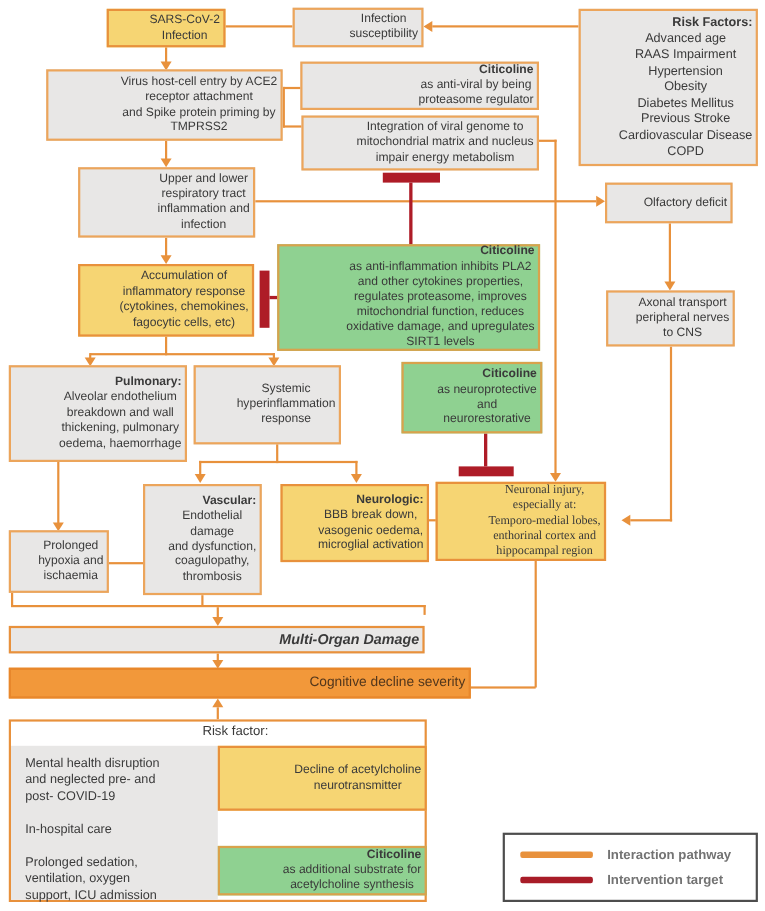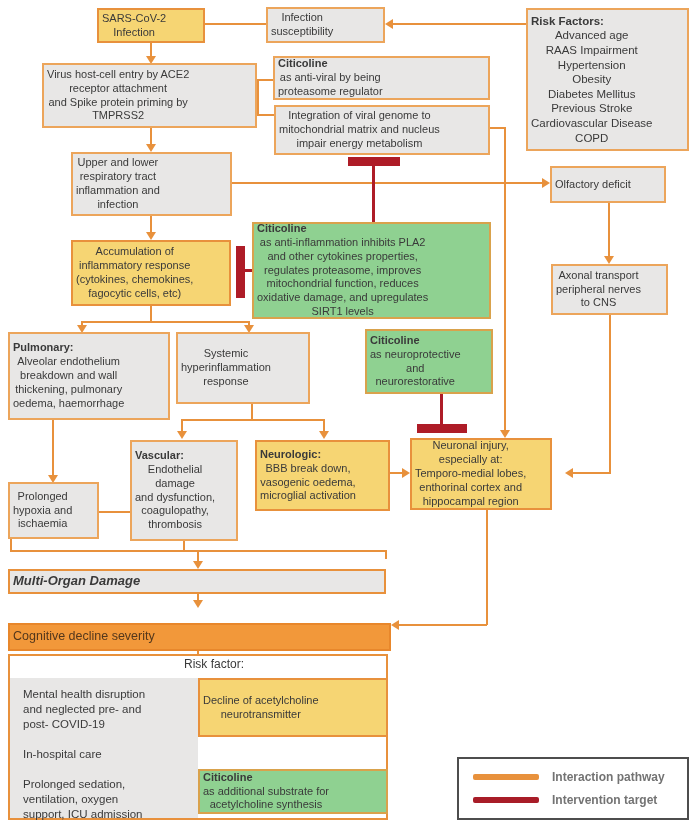--- a/index.html
+++ b/index.html
@@ -1,19 +1,19 @@
 <!DOCTYPE html>
 <html><head>
 <meta charset="utf-8">
 <style>
   html,body{margin:0;padding:0;background:#fff;}
   #canvas{position:relative;width:695px;height:828px;background:#ffffff;
           font-family:"Liberation Sans",sans-serif;color:#3a3a3a;overflow:hidden;}
   .box{position:absolute;box-sizing:border-box;display:flex;flex-direction:column;
-       align-items:flex-start;justify-content:center;text-align:center;
+       align-items:flex-end;justify-content:center;text-align:center;
        font-size:11px;line-height:1.27;white-space:pre-line;padding:2px 3px;}
   .gray  {background:#E8E7E6;border:2px solid #ECA55B;}
   .yellow{background:#F6D573;border:2px solid #E8913C;}
   .green {background:#8FD191;border:2px solid #D9A24C;}
   .plain {background:#E8E7E6;}
   .orangeSolid{background:#F2983A;border:2px solid #E8872B;color:#53371c;font-size:12.5px;}
   .whitebox{background:#ffffff;border:2px solid #E8913C;}
   .b-title{font-weight:bold;}
   .hl,.vl{position:absolute;background:#E8913C;}
   .redline{background:#AE1C27 !important;}
@@ -223,39 +223,39 @@
 thrombosis</span>
   </div>
 
   <div class="box yellow" style="left:255px;top:440px;width:135px;height:71px;">
     <span class="b-title">Neurologic:</span>
     <span>BBB break down,
 vasogenic oedema,
 microglial activation</span>
   </div>
 
-  <div class="box yellow" style="left:410px;top:438px;width:142px;height:72px;">
+  <div class="box yellow" style="left:396px;top:438px;width:155px;height:72px;font-family:Liberation Serif, serif;">
     <span>Neuronal injury,
 especially at:
 Temporo-medial lobes,
 enthorinal cortex and
 hippocampal region</span>
   </div>
 
   <div class="box gray" style="left:8px;top:569px;width:378px;height:25px;border-color:#E8913C;font-weight:bold;font-style:italic;font-size:13px;">
     <span>Multi-Organ Damage</span>
   </div>
 
   <div class="box gray" style="left:8px;top:482px;width:91px;height:57px;">
     <span>Prolonged
 hypoxia and
 ischaemia</span>
   </div>
 
-  <div class="box orangeSolid" style="left:8px;top:607px;width:383px;height:28px;margin-top:16px;">
+  <div class="box orangeSolid" style="left:8px;top:607px;width:420px;height:28px;">
     <span>Cognitive decline severity</span>
   </div>
 
   <div class="box whitebox" style="left:8px;top:654px;width:380px;height:166px;"></div>
   <div class="rf-container-label">Risk factor:</div>
 
   <div class="box plain mh" style="left:10px;top:678px;width:188px;height:140px;">
     <span>Mental health disruption
 and neglected pre- and
 post- COVID-19

